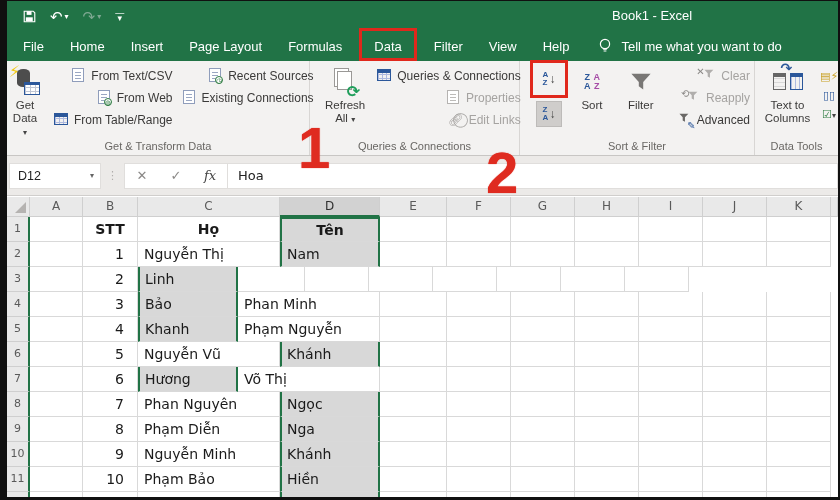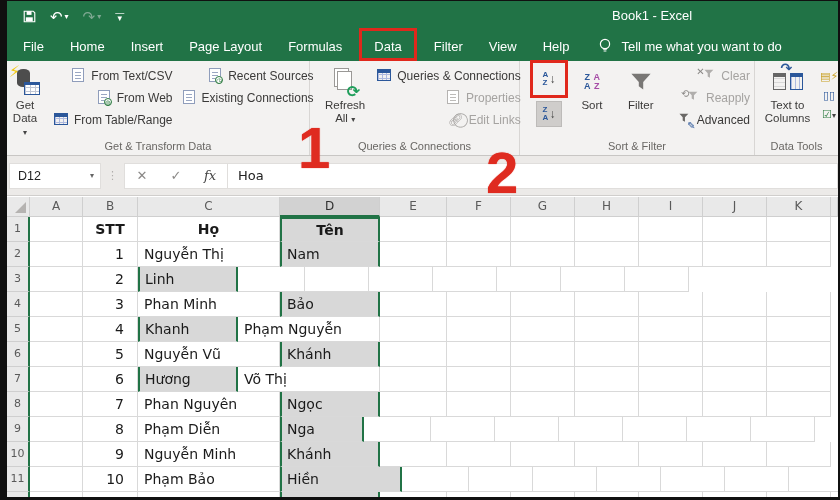--- a/index.html
+++ b/index.html
@@ -389,22 +389,22 @@
           <div class="cell cG" style="width: 64px;"></div>
           <div class="cell cH" style="width: 64px;"></div>
           <div class="cell cI" style="width: 64px;"></div>
           <div class="cell cJ" style="width: 64px;"></div>
           <div class="cell cK" style="width: 64px;"></div>
         </div>
         <div class="grow">
           <div class="rowhead">4</div>
           <div class="cell cA" style="width: 53px;"></div>
           <div class="cell cB" style="width: 55px;">3</div>
+          <div class="cell cD sel" style="width: 100px;">Bảo</div>
           <div class="cell cC" style="width: 142px;">Phan Minh</div>
-          <div class="cell cD sel" style="width: 100px;">Bảo</div>
           <div class="cell cE" style="width: 67px;"></div>
           <div class="cell cF" style="width: 64px;"></div>
           <div class="cell cG" style="width: 64px;"></div>
           <div class="cell cH" style="width: 64px;"></div>
           <div class="cell cI" style="width: 64px;"></div>
           <div class="cell cJ" style="width: 64px;"></div>
           <div class="cell cK" style="width: 64px;"></div>
         </div>
         <div class="grow">
           <div class="rowhead">5</div>
@@ -460,21 +460,21 @@
           <div class="cell cH" style="width: 64px;"></div>
           <div class="cell cI" style="width: 64px;"></div>
           <div class="cell cJ" style="width: 64px;"></div>
           <div class="cell cK" style="width: 64px;"></div>
         </div>
         <div class="grow">
           <div class="rowhead">9</div>
           <div class="cell cA" style="width: 53px;"></div>
           <div class="cell cB" style="width: 55px;">8</div>
           <div class="cell cC" style="width: 142px;">Phạm Diễn</div>
-          <div class="cell cD sel" style="width: 84px;">Nga</div>
+          <div class="cell cD sel" style="width: 100px;">Nga</div>
           <div class="cell cE" style="width: 67px;"></div>
           <div class="cell cF" style="width: 64px;"></div>
           <div class="cell cG" style="width: 64px;"></div>
           <div class="cell cH" style="width: 64px;"></div>
           <div class="cell cI" style="width: 64px;"></div>
           <div class="cell cJ" style="width: 64px;"></div>
           <div class="cell cK" style="width: 64px;"></div>
         </div>
         <div class="grow">
           <div class="rowhead">10</div>
@@ -488,21 +488,21 @@
           <div class="cell cH" style="width: 64px;"></div>
           <div class="cell cI" style="width: 64px;"></div>
           <div class="cell cJ" style="width: 64px;"></div>
           <div class="cell cK" style="width: 64px;"></div>
         </div>
         <div class="grow">
           <div class="rowhead">11</div>
           <div class="cell cA" style="width: 53px;"></div>
           <div class="cell cB" style="width: 55px;">10</div>
           <div class="cell cC" style="width: 142px;">Phạm Bảo</div>
-          <div class="cell cD sel" style="width: 122px;">Hiền</div>
+          <div class="cell cD sel" style="width: 100px;">Hiền</div>
           <div class="cell cE" style="width: 67px;"></div>
           <div class="cell cF" style="width: 64px;"></div>
           <div class="cell cG" style="width: 64px;"></div>
           <div class="cell cH" style="width: 64px;"></div>
           <div class="cell cI" style="width: 64px;"></div>
           <div class="cell cJ" style="width: 64px;"></div>
           <div class="cell cK" style="width: 64px;"></div>
         </div>
         <div class="grow" style="height: 6px; overflow: hidden;">
           <div class="rowhead"></div>

